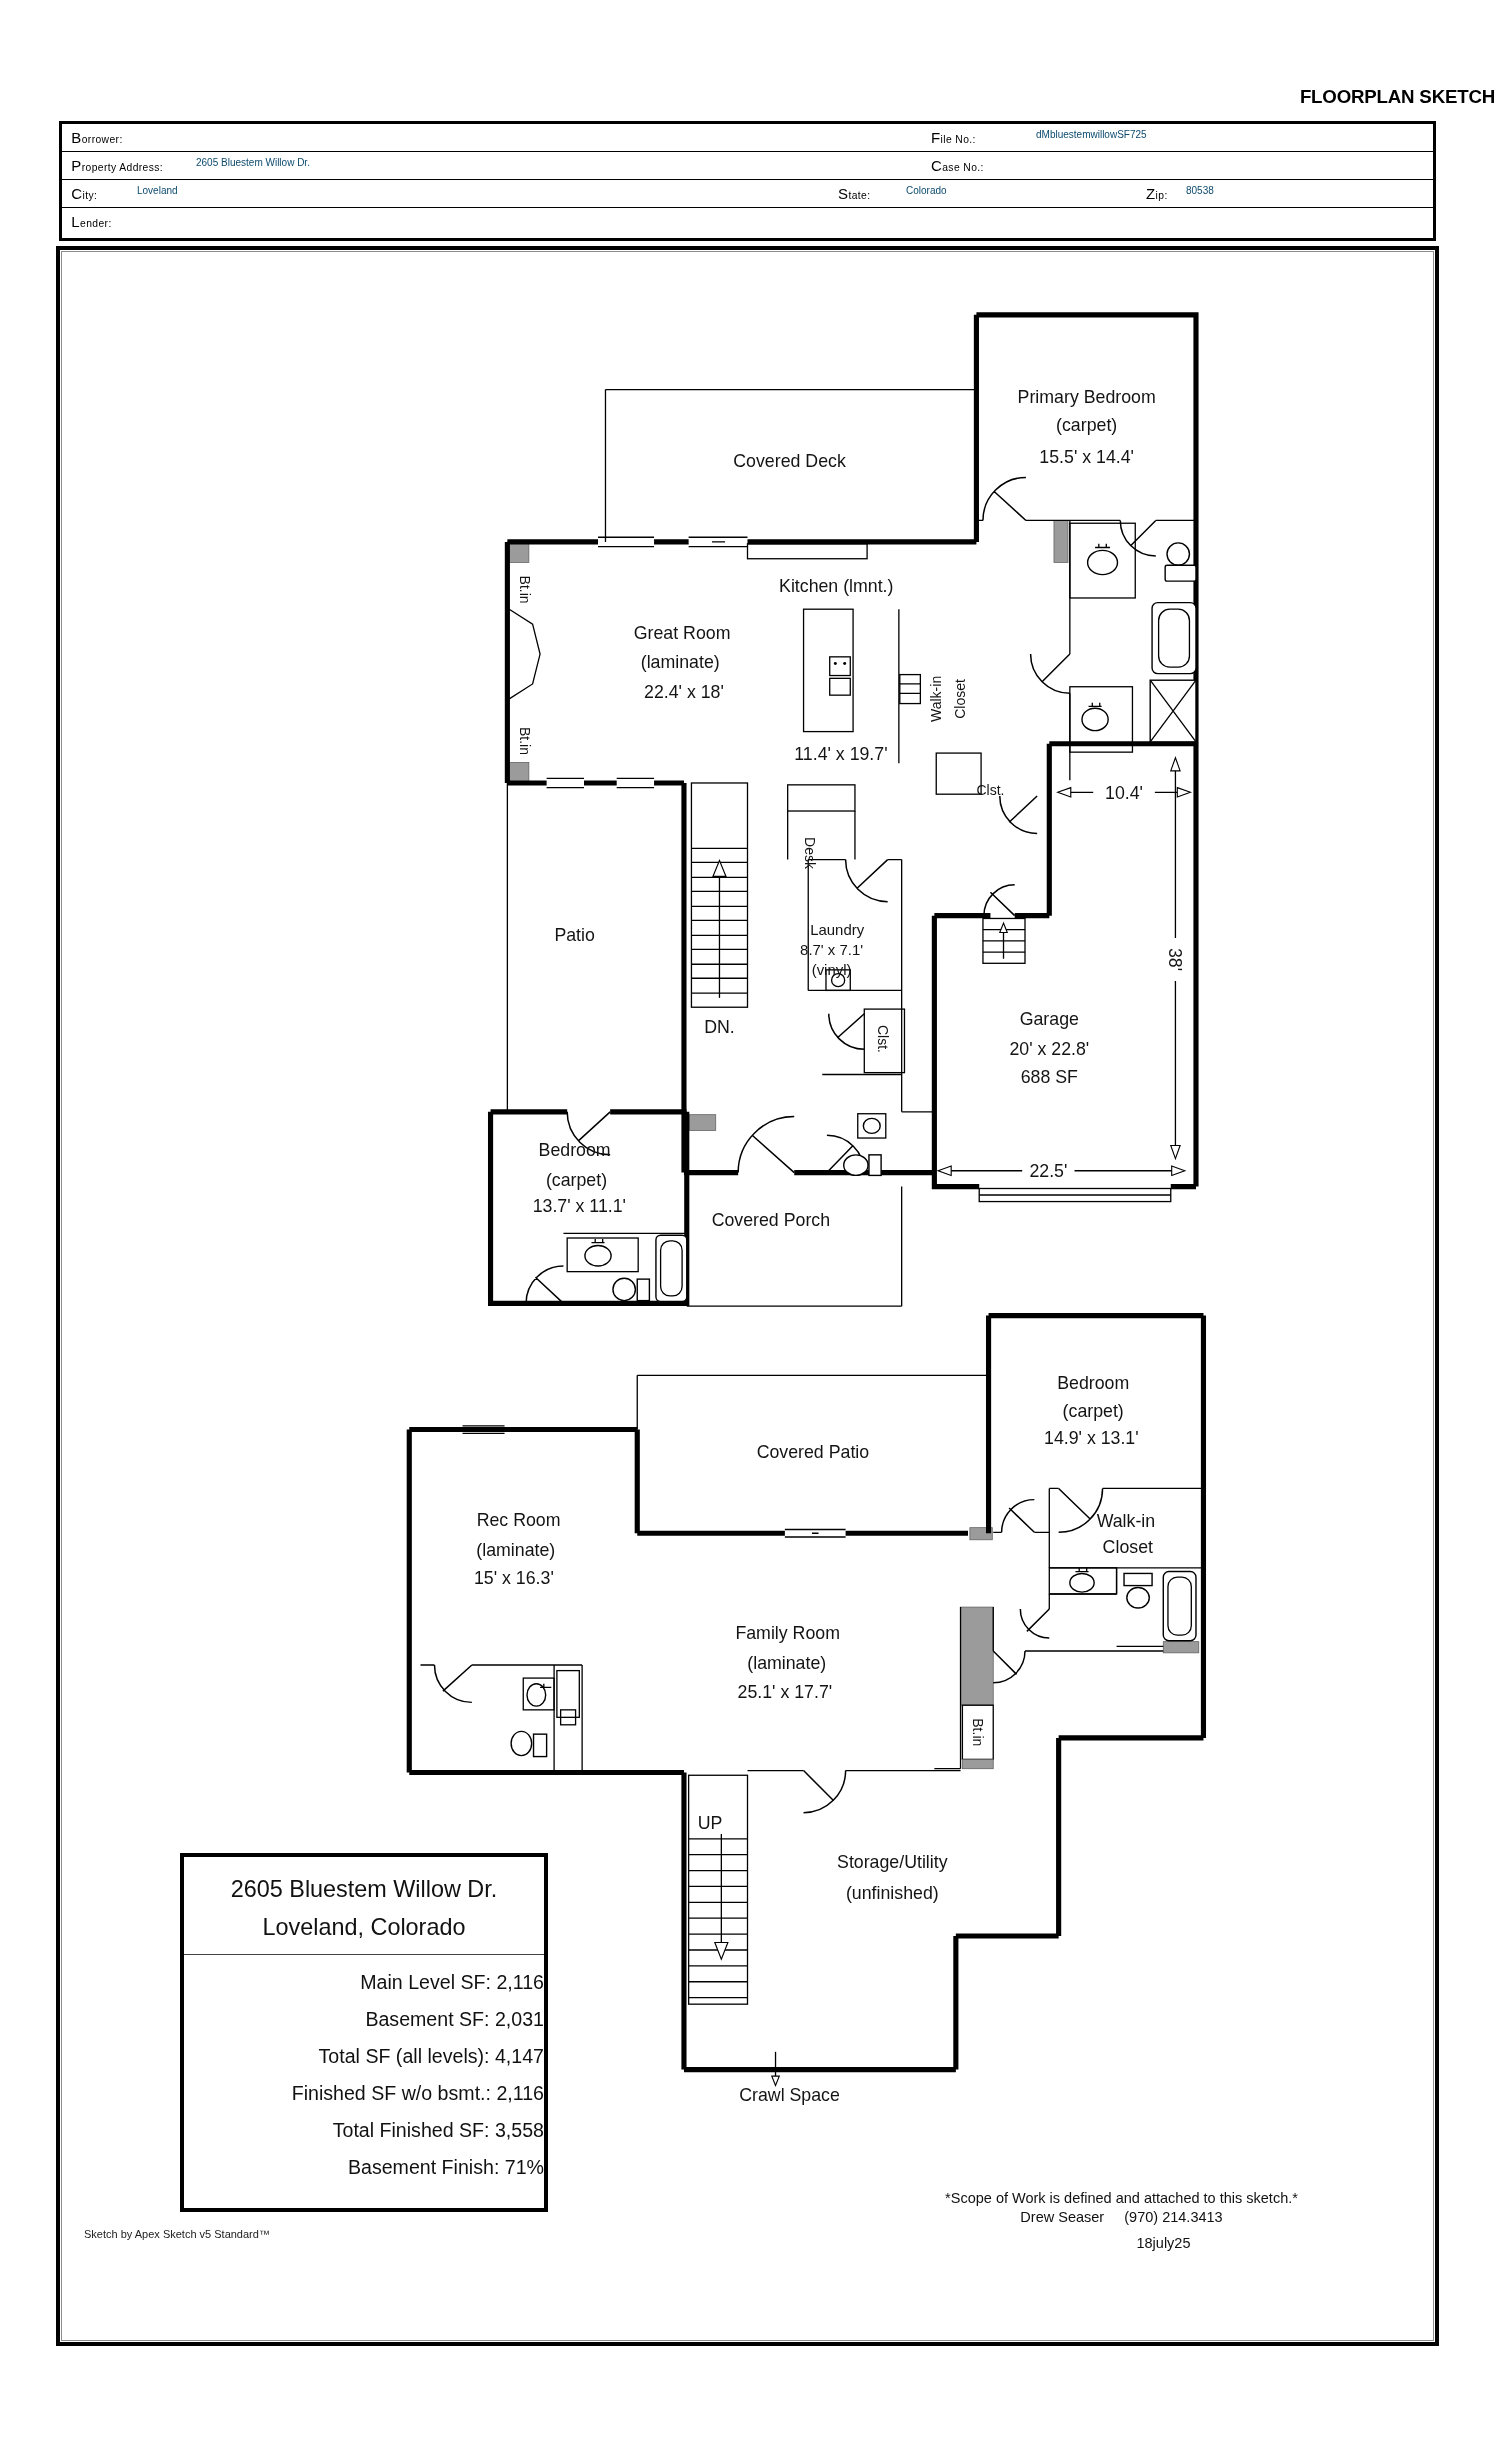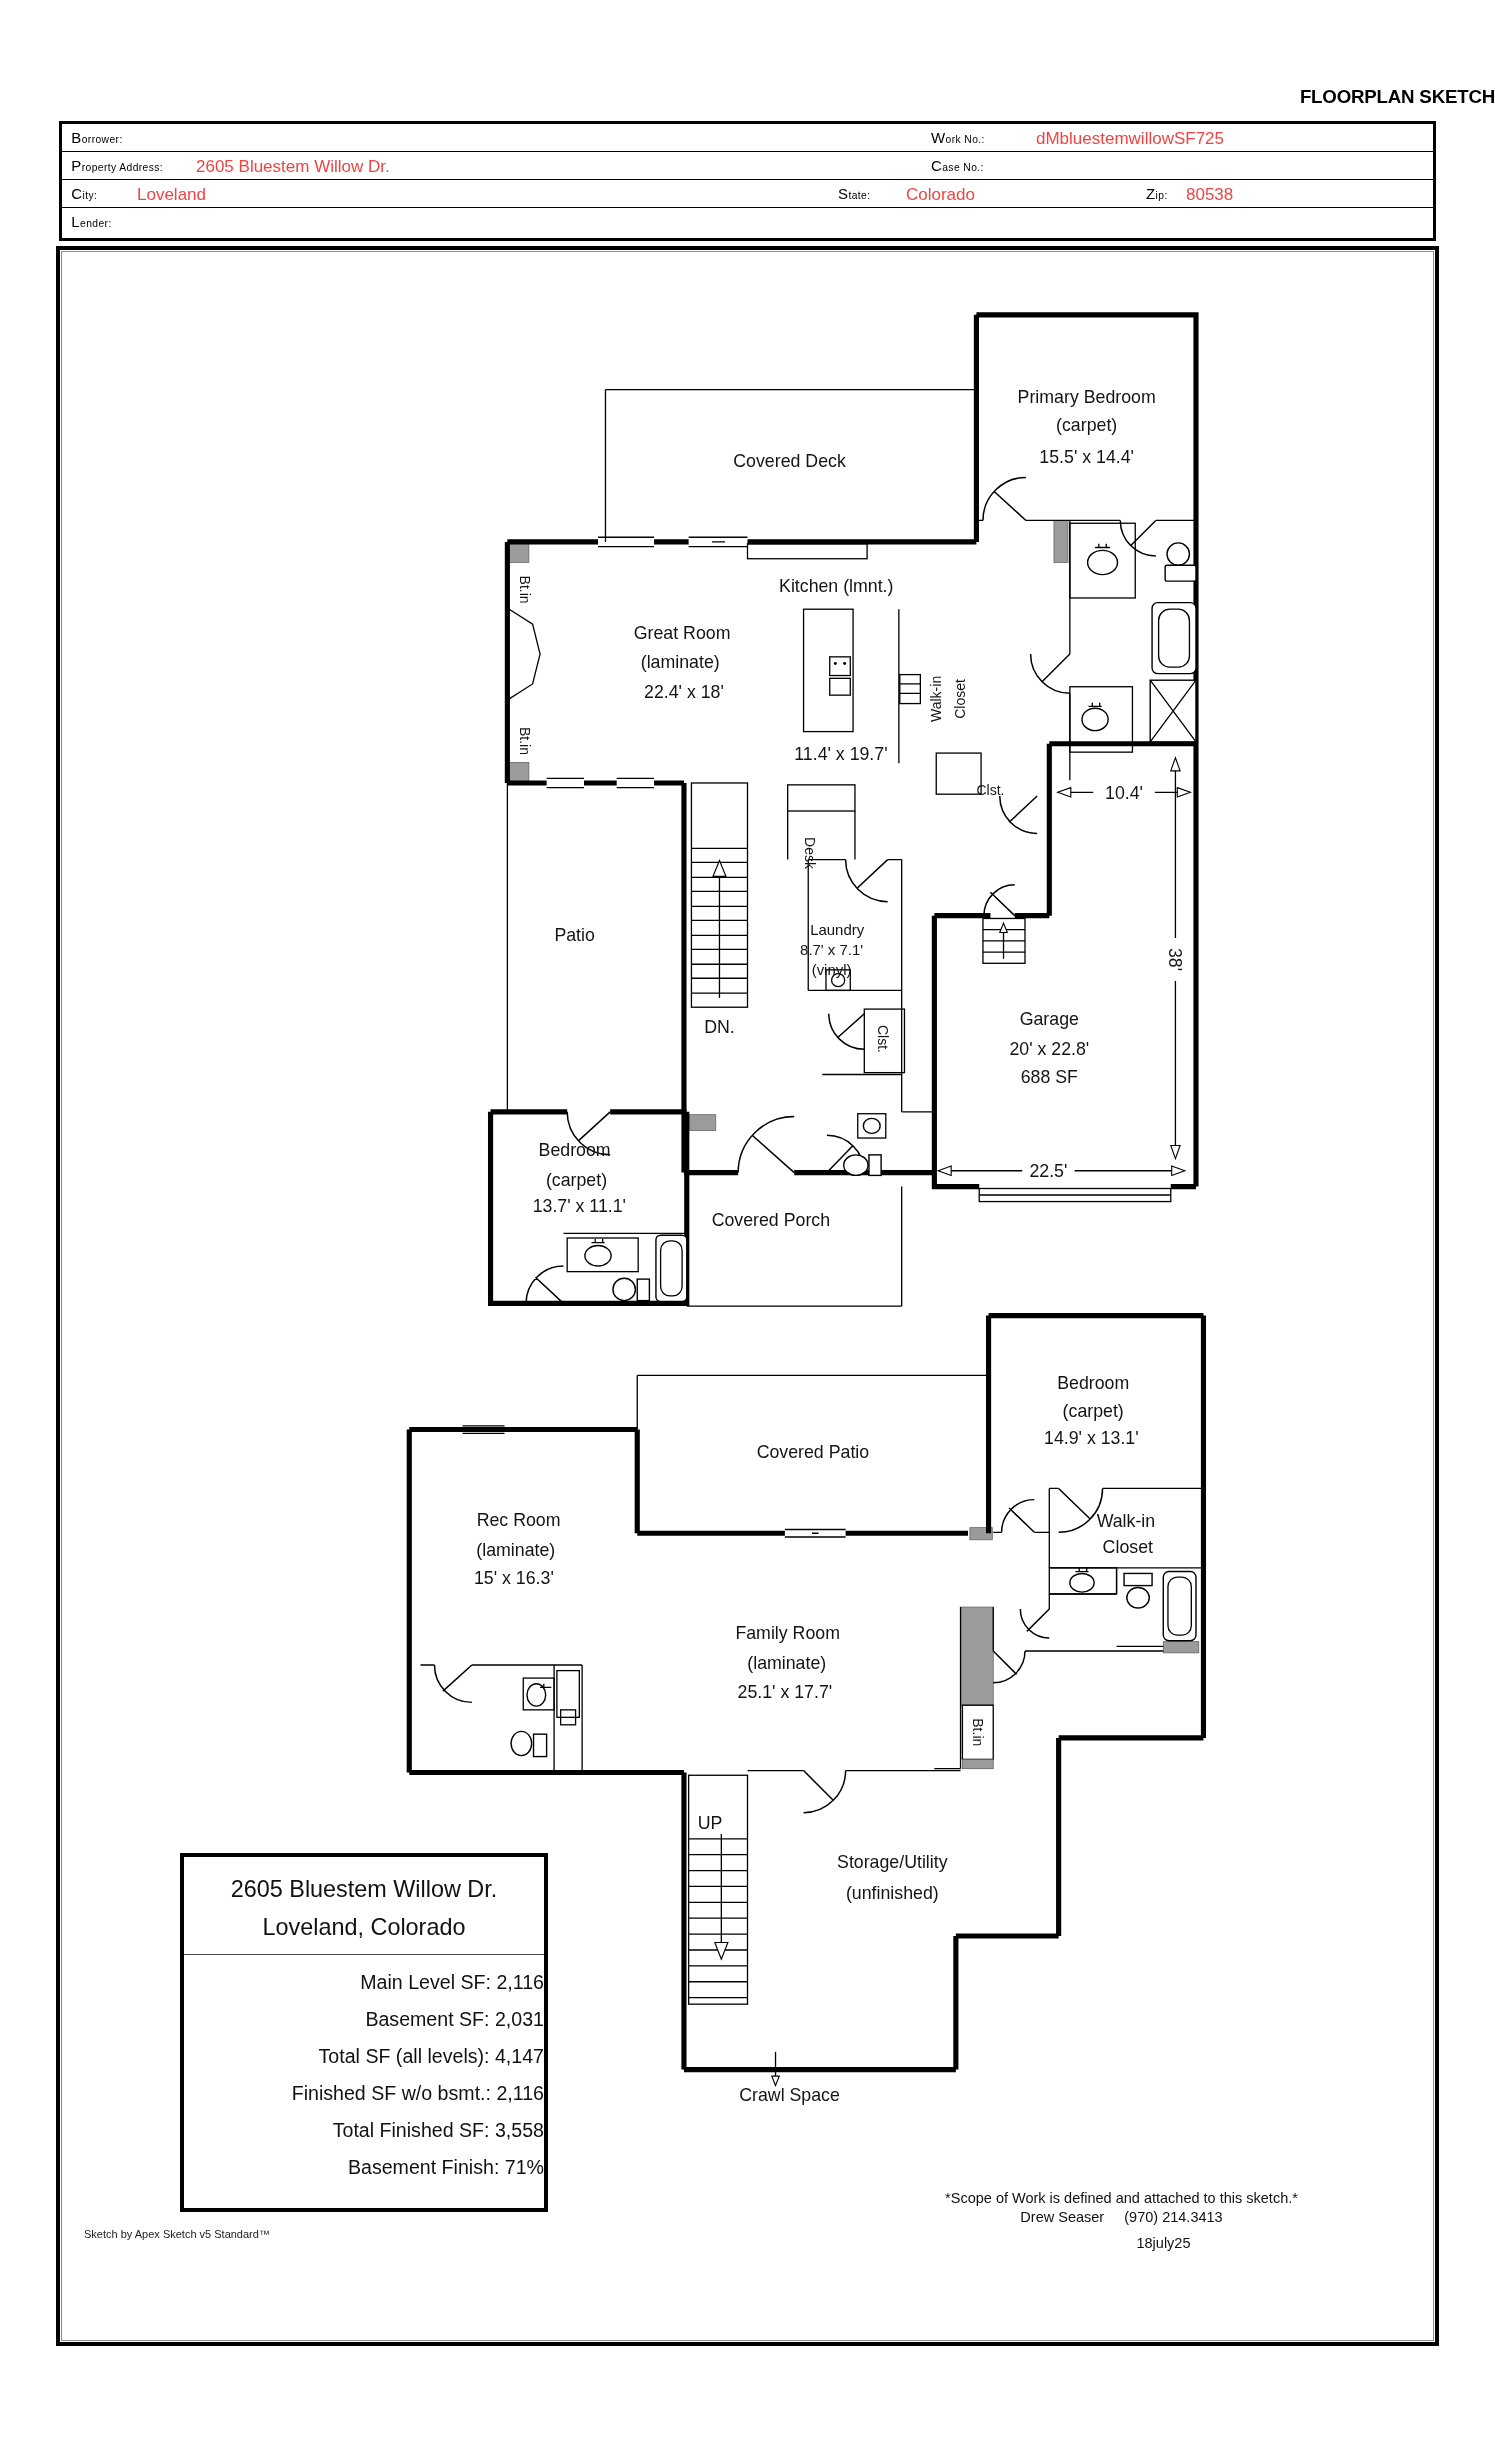--- a/index.html
+++ b/index.html
@@ -8,21 +8,21 @@
   #doc-title{position:absolute;left:0;top:86px;width:1495px;text-align:right;
         font-size:18.7px;font-weight:bold;letter-spacing:-0.2px;color:#000;}
   
   #form-box{position:absolute;left:59px;top:121px;width:1377px;height:120px;
         border:3.7px solid #000;box-sizing:border-box;background:#fff;}
   .frow{position:relative;height:27px;border-bottom:0.9px solid #000;}
   .frow:last-child{border-bottom:none;}
   .frow span{position:absolute;top:4.7px;white-space:pre;}
   .flab{display:inline-block;font-size:10.3px;letter-spacing:0.4px;color:#000;}
   .flab::first-letter{font-size:15px;}
-  .fval{font-size:17px;color:#ef4444;}
+  .fval{font-size:10px;color:#0c4a6e;}
   
   #sketch-box{position:absolute;left:56px;top:246px;width:1383px;height:2100px;
         border:4.7px solid #000;box-sizing:border-box;background:#fff;}
   #sketch-inner{position:absolute;left:0.9px;top:0.9px;right:0.9px;bottom:0.9px;border:0.9px solid #8d8d8d;}
   svg{position:absolute;left:0;top:0;}
   .w{stroke:#000;stroke-width:5.5;fill:none;}
   .t{stroke:#000;stroke-width:1.4;fill:none;}
   .d{stroke:#000;stroke-width:1.6;fill:none;}
   .g{fill:#9b9b9b;stroke:#5f5f5f;stroke-width:0.8;}
   .ah{fill:#fff;stroke:#000;stroke-width:1.2;}
@@ -48,21 +48,21 @@
 </head>
 <body>
 
 <div id="page">
 
   <div id="doc-title">FLOORPLAN SKETCH</div>
 
   <div id="form-box">
     <div class="frow">
       <span class="flab" style="left:9.3px">Borrower:</span>
-      <span class="flab" style="left:869px">Work No.:</span>
+      <span class="flab" style="left:869px">File No.:</span>
       <span class="fval" style="left:974px">dMbluestemwillowSF725</span>
     </div>
     <div class="frow">
       <span class="flab" style="left:9.3px">Property Address:</span>
       <span class="fval" style="left:134px">2605 Bluestem Willow Dr.</span>
       <span class="flab" style="left:869px">Case No.:</span>
     </div>
     <div class="frow">
       <span class="flab" style="left:9.3px">City:</span>
       <span class="fval" style="left:75px">Loveland</span>

